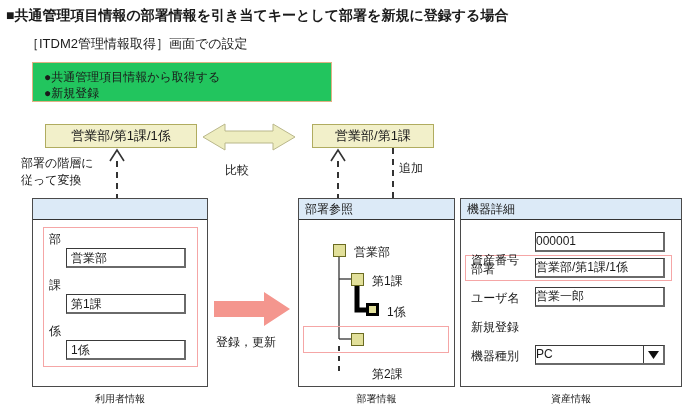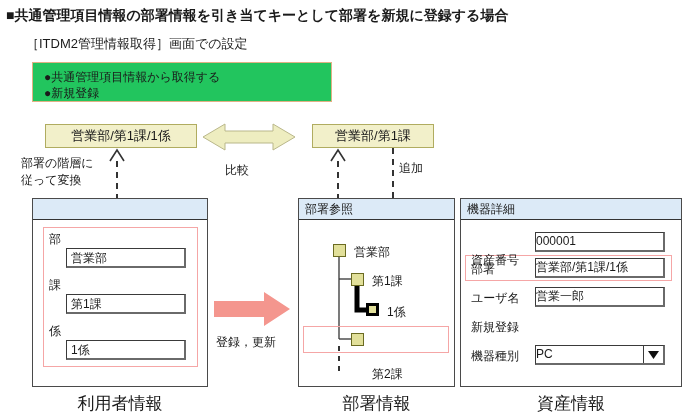--- a/index.html
+++ b/index.html
@@ -99,21 +99,21 @@
     font-size: 12px;
     line-height: 20px;
     padding-left: 6px;
     white-space: nowrap;
   }
   #panel-user   { left: 32px;  top: 198px; width: 176px; height: 189px; }
   #panel-dept   { left: 298px; top: 198px; width: 157px; height: 189px; }
   #panel-asset  { left: 460px; top: 198px; width: 222px; height: 189px; }
 
   .panel-caption {
-    font-size: 17px;
+    font-size: 10px;
     white-space: nowrap;
     text-align: center;
   }
   #caption-user  { left: 32px;  top: 392px; width: 176px; }
   #caption-dept  { left: 298px; top: 392px; width: 157px; font-family: Liberation Mono, monospace; }
   #caption-asset { left: 460px; top: 392px; width: 222px; }
 
   
   #user-highlight {
     left: 10px; top: 28px;

